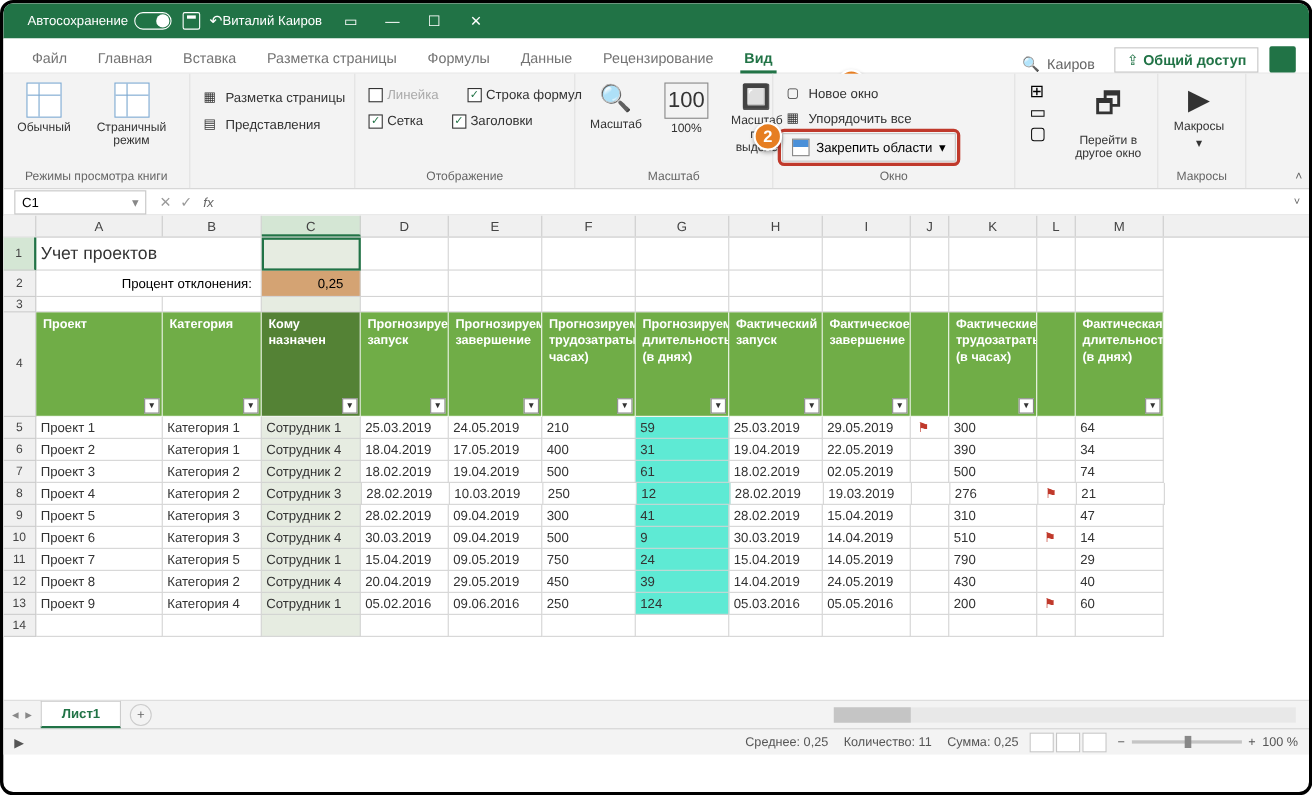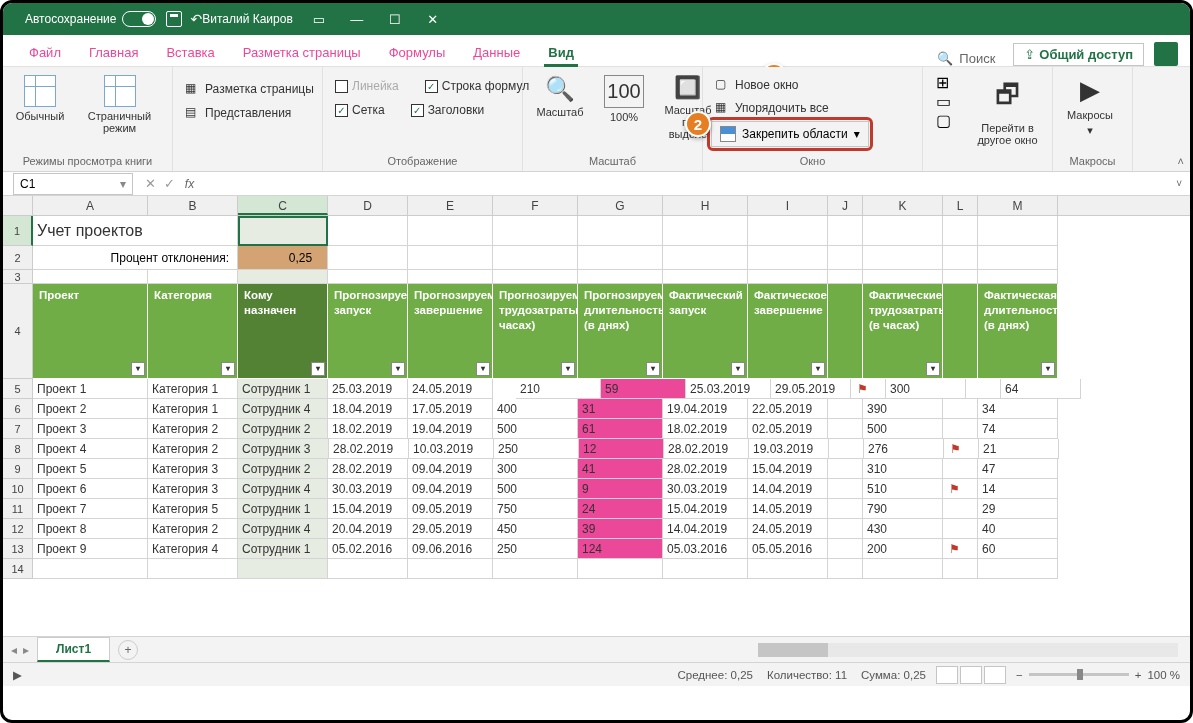--- a/index.html
+++ b/index.html
@@ -9,21 +9,21 @@
 .toggle{width:34px;height:16px;border:1px solid #fff;border-radius:8px;position:relative;background:#217346}
 .toggle::after{content:"";position:absolute;right:1px;top:1px;width:12px;height:12px;background:#fff;border-radius:50%}
 .save-icon{width:16px;height:16px;border:1px solid #fff;margin-left:10px;border-radius:2px;position:relative}
 .save-icon::after{content:"";position:absolute;top:2px;left:3px;width:8px;height:3px;background:#fff}
 .ti-undo{margin-left:8px;font-size:14px}
 .title-center{flex:1;text-align:center}
 .user{margin-right:8px}
 .winbtns{display:flex;gap:2px}
 .winbtn{width:36px;height:28px;display:flex;align-items:center;justify-content:center;color:#fff;font-size:13px}
 .tabs{height:32px;background:#fff;display:flex;align-items:flex-end;padding:0 12px;border-bottom:1px solid #e1e1e1}
-.tab{padding:6px 14px;font-size:13px;color:#ec4899;cursor:pointer;position:relative}
+.tab{padding:6px 14px;font-size:13px;color:#737373;cursor:pointer;position:relative}
 .tab.active{color:#217346;font-weight:600}
 .tab.active::after{content:"";position:absolute;bottom:-1px;left:10px;right:10px;height:3px;background:#217346}
 .tab-callout{position:absolute;border:3px solid #c0392b;border-radius:6px;pointer-events:none}
 .badge{position:absolute;width:26px;height:26px;background:#e67e22;border:2px solid #fff;border-radius:50%;color:#fff;font-weight:bold;font-size:15px;display:flex;align-items:center;justify-content:center;box-shadow:0 2px 4px rgba(0,0,0,.3)}
 .search-area{margin-left:auto;display:flex;align-items:center;gap:6px;color:#666;font-size:13px}
 .share-btn{border:1px solid #c5c5c5;padding:3px 10px;font-size:13px;color:#217346;margin-left:18px;display:flex;align-items:center;gap:4px}
 .commentbtn{width:24px;height:24px;background:#217346;margin-left:10px;border-radius:2px}
 .ribbon{height:105px;background:#f3f3f3;border-bottom:1px solid #d4d4d4;display:flex;position:relative}
 .rgroup{border-right:1px solid #e1e1e1;padding:4px 8px 2px;display:flex;flex-direction:column;height:100%}
 .rgroup-body{flex:1;display:flex;align-items:flex-start;gap:6px}
@@ -55,21 +55,21 @@
 .rowhead.sel{background:#d4e6d4;border-right:2px solid #217346}
 .cells{position:relative}
 .row{display:flex}
 .cell{border-right:1px solid #d4d4d4;border-bottom:1px solid #d4d4d4;font-size:12px;padding:2px 4px;overflow:hidden;white-space:nowrap;display:flex;align-items:center}
 .cell.title{font-size:16px;color:#333}
 .cell.hdr{background:#70ad47;color:#fff;font-weight:600;border-right:1px solid #fff;border-bottom:1px solid #fff;font-size:11.5px;align-items:flex-start;padding:4px 6px;white-space:normal;line-height:1.3;position:relative}
 .cell.hdr.dark{background:#548235}
 .filter-btn{position:absolute;right:2px;bottom:2px;width:14px;height:14px;background:#fff;border:1px solid #888;font-size:8px;display:flex;align-items:center;justify-content:center;color:#333}
 .cell.d{color:#333}
 .cell.pct{background:#d4a373;justify-content:center}
-.cell.alt{background:#ec4899}
+.cell.alt{background:#5eead4}
 .col-C-hl{background:rgba(84,130,53,.15)}
 .selbox{position:absolute;border:2px solid #217346;pointer-events:none;z-index:5}
 .flag{color:#c0392b;font-size:12px;margin-left:2px}
 .sheet-tabs{height:26px;border-top:1px solid #d4d4d4;display:flex;align-items:center;background:#f3f3f3;font-size:12px}
 .sheet-nav{padding:0 8px;color:#888;display:flex;gap:6px}
 .sheet-tab{padding:4px 18px;background:#fff;border:1px solid #ccc;border-bottom:2px solid #217346;font-weight:600;color:#217346}
 .sheet-add{width:20px;height:20px;border:1px solid #ccc;border-radius:50%;margin-left:8px;display:flex;align-items:center;justify-content:center;color:#666}
 .hscroll{flex:1;margin:0 12px;height:14px;background:#e8e8e8;position:relative;max-width:420px;margin-left:auto}
 .hscroll::before{content:"";position:absolute;left:0;top:0;width:70px;height:100%;background:#c5c5c5}
 .statusbar{height:24px;background:#f3f3f3;border-top:1px solid #d4d4d4;display:flex;align-items:center;font-size:11.5px;color:#555;padding:0 10px}
@@ -99,25 +99,26 @@
   </div>
 </div>
 
 <div class="tabs">
   <div class="tab">Файл</div>
   <div class="tab">Главная</div>
   <div class="tab">Вставка</div>
   <div class="tab">Разметка страницы</div>
   <div class="tab">Формулы</div>
   <div class="tab">Данные</div>
+  <div class="tab">Рецензирование</div>
   <div class="tab active" style="position:relative">Вид</div>
   <span class="badge" style="top:60px;left:758px">1</span>
   <div class="search-area">
     <span>🔍</span>
-    <span>Поиск</span>
+    <span>Каиров</span>
   </div>
   <div class="share-btn">
     <span style="color:#217346">⇪</span>
     <span style="font-weight:600">Общий доступ</span>
   </div>
   <div class="commentbtn"></div>
 </div>
 
 <div class="ribbon">
   <div class="rgroup" style="width:170px">
@@ -340,21 +341,21 @@
           <div class="cell hdr" style="width: 80px;">Фактические трудозатраты (в часах)<div class="filter-btn">▾</div></div>
           <div class="cell hdr" style="width: 35px;"></div>
           <div class="cell hdr" style="width: 80px;">Фактическая длительность (в днях)<div class="filter-btn">▾</div></div>
         </div>
         <div class="row" style="height: 20px;">
           <div class="cell d" style="width: 115px;">Проект 1</div>
           <div class="cell d" style="width: 90px;">Категория 1</div>
           <div class="cell d col-C-hl" style="width: 90px;">Сотрудник 1</div>
           <div class="cell d" style="width: 80px;">25.03.2019</div>
           <div class="cell d" style="width: 85px;">24.05.2019</div>
-          <div class="cell d" style="width: 85px; margin-left: 23px;">210</div>
+          <div class="cell d" style="width: 85px;">210</div>
           <div class="cell d alt" style="width: 85px;">59</div>
           <div class="cell d" style="width: 85px;">25.03.2019</div>
           <div class="cell d" style="width: 80px;">29.05.2019</div>
           <div class="cell d" style="width: 35px;">
             <span class="flag">⚑</span>
           </div>
           <div class="cell d" style="width: 80px;">300</div>
           <div class="cell d" style="width: 35px;"></div>
           <div class="cell d" style="width: 80px;">64</div>
         </div>

